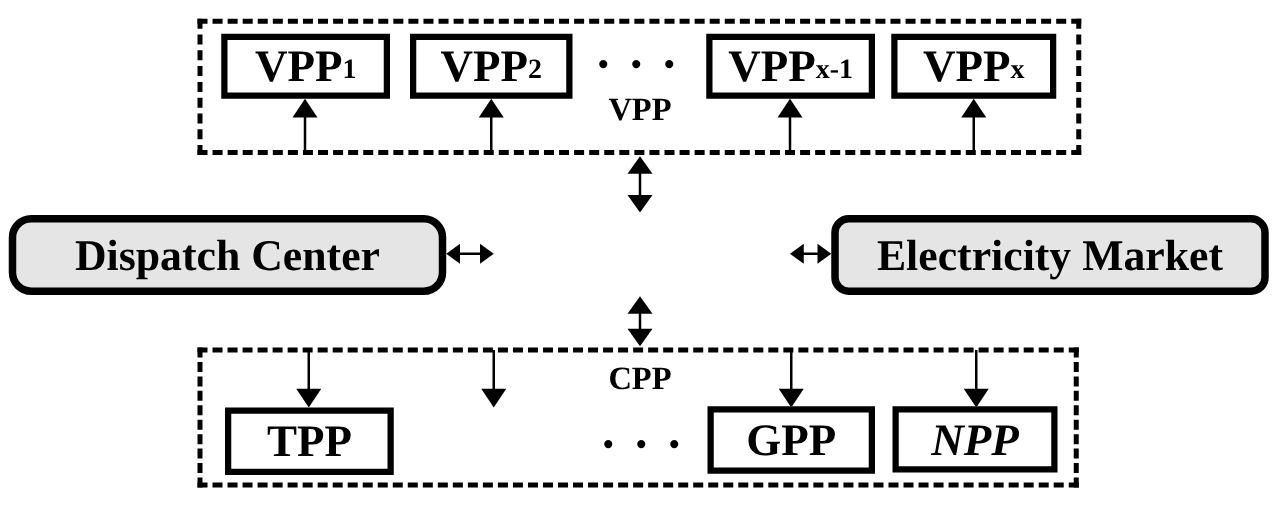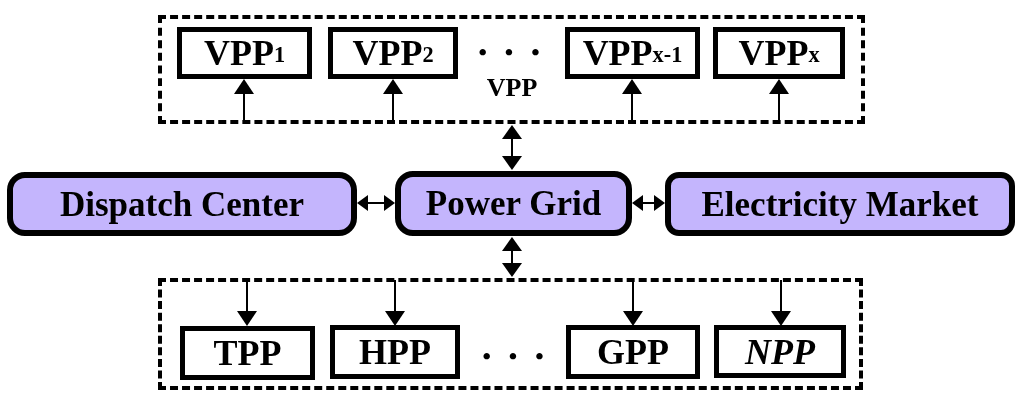--- a/index.html
+++ b/index.html
@@ -56,21 +56,21 @@
   .node-vppx { left: 713px; top: 27px; width: 132px; height: 52px; }
   .node-tpp { left: 180px; top: 326px; width: 135px; height: 54px; text-align: right; }
   .node-hpp { left: 330px; top: 325px; width: 130px; height: 54px; }
   .node-gpp { left: 566px; top: 325px; width: 134px; height: 54px; }
   .node-npp { left: 714px; top: 325px; width: 132px; height: 53px; font-style: italic; }
   .rounded-node {
     position: absolute;
     border: 6px solid #000000;
     border-radius: 18px;
     box-sizing: border-box;
-    background: #c4b5fd;
+    background: #e5e5e5;
     display: flex;
     align-items: center;
     justify-content: center;
     font-size: 35px;
     line-height: 1;
     white-space: nowrap;
   }
   .node-dispatch { left: 7px; top: 172px; width: 350px; height: 64px; }
   .node-grid { left: 395px; top: 171px; width: 237px; height: 65px; }
   .node-market { left: 665px; top: 172px; width: 350px; height: 64px; border-radius: 14px; }
@@ -181,32 +181,27 @@
       <sub>x-1</sub>
   </div>
   <div class="node node-vppx">
     <span>VPP</span>
       <sub>x</sub>
   </div>
 
   <div class="rounded-node node-dispatch">
     <span>Dispatch Center</span>
   </div>
-  <div class="rounded-node node-grid">
-    <span>Power Grid</span>
-  </div>
   <div class="rounded-node node-market">
     <span>Electricity Market</span>
   </div>
 
+  <div class="group-label label-cpp">CPP</div>
   <div class="node node-tpp">
     <span>TPP</span>
-  </div>
-  <div class="node node-hpp">
-    <span>HPP</span>
   </div>
   <div class="dots dots-cpp">• • •</div>
   <div class="node node-gpp">
     <span>GPP</span>
   </div>
   <div class="node node-npp">
     <span>NPP</span>
   </div>
 
 </div>

